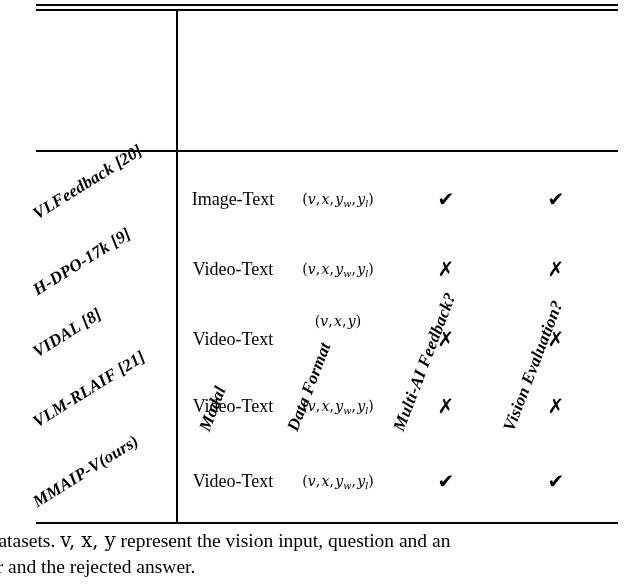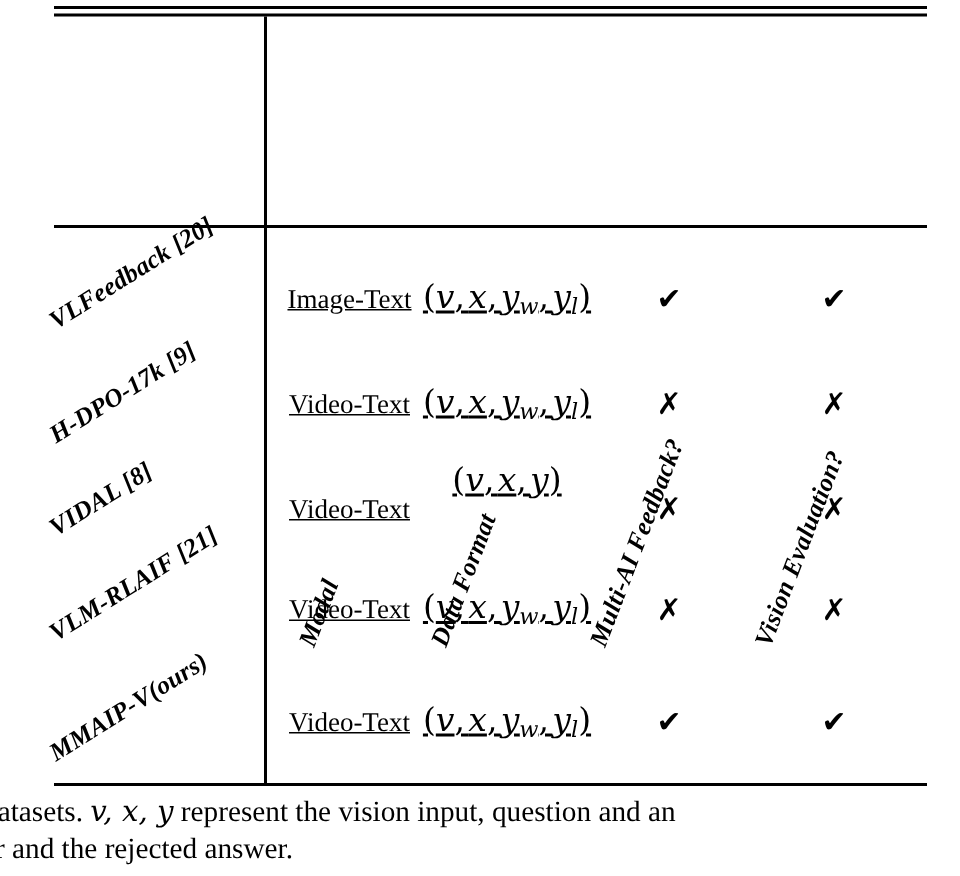--- a/index.html
+++ b/index.html
@@ -80,27 +80,26 @@
   }
 
   
   .cell {
     position: absolute;
     text-align: left;
     white-space: nowrap;
     font-size: 18px;
     line-height: 1;
     transform: translate(-50%, -50%);
-    text-decoration: underline;
   }
   .cell-modal  { font-family: "Liberation Serif", "DejaVu Serif", serif; }
   .cell-fmt {
     font-family: "DejaVu Serif", "Liberation Serif", serif;
     font-style: italic;
-    font-size: 22px;
+    font-size: 14px;
   }
   .cell-fmt .paren, .cell-fmt .comma {
     font-style: normal;
   }
   .cell-fmt sub {
     font-size: 0.68em;
     font-style: italic;
     vertical-align: baseline;
     position: relative;
     top: 0.3em;
@@ -122,21 +121,20 @@
     left: -40px;
     top: 528px;
     width: 700px;
     font-family: "Liberation Serif", "DejaVu Serif", serif;
     font-size: 19.5px;
     line-height: 26px;
     white-space: nowrap;
   }
   .caption .mathit {
     font-family: "DejaVu Serif", "Liberation Serif", serif;
-    font-style: italic;
     text-align: right;
   }
   .caption-line2 {
     position: absolute;
     left: -12px;
     top: 554px;
     width: 700px;
     font-family: "Liberation Serif", "DejaVu Serif", serif;
     font-size: 19.5px;
     line-height: 26px;

